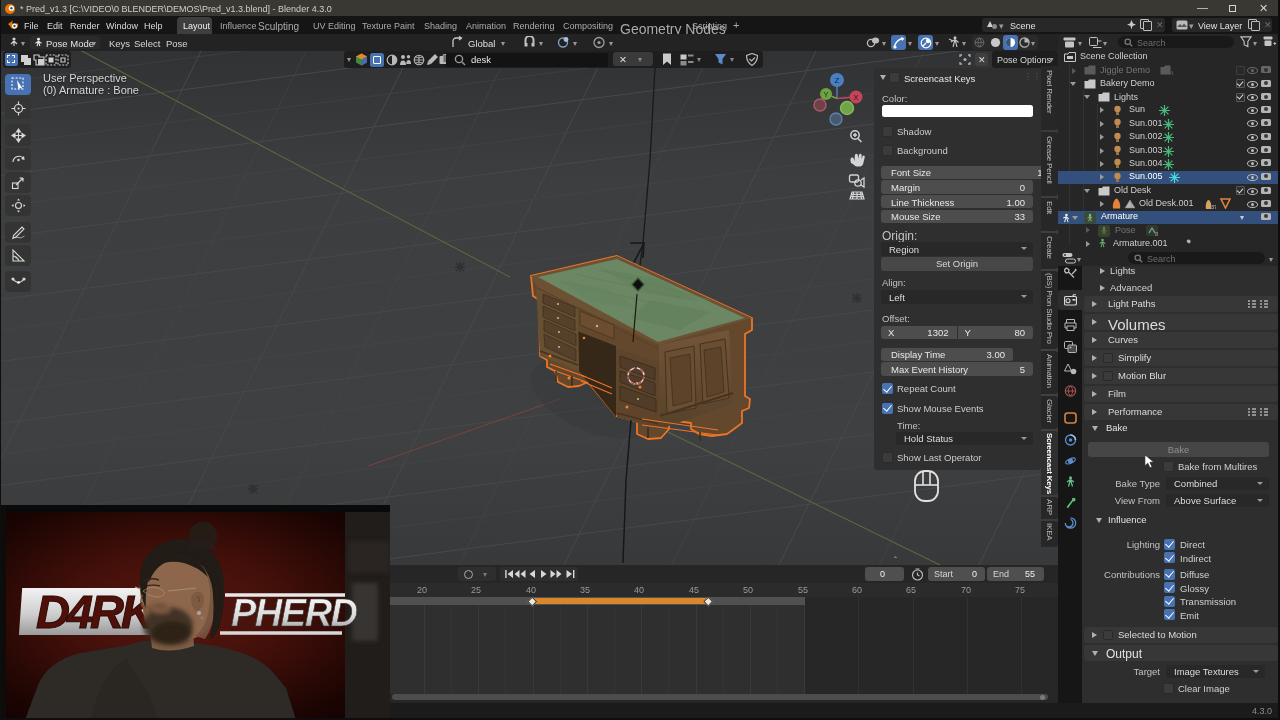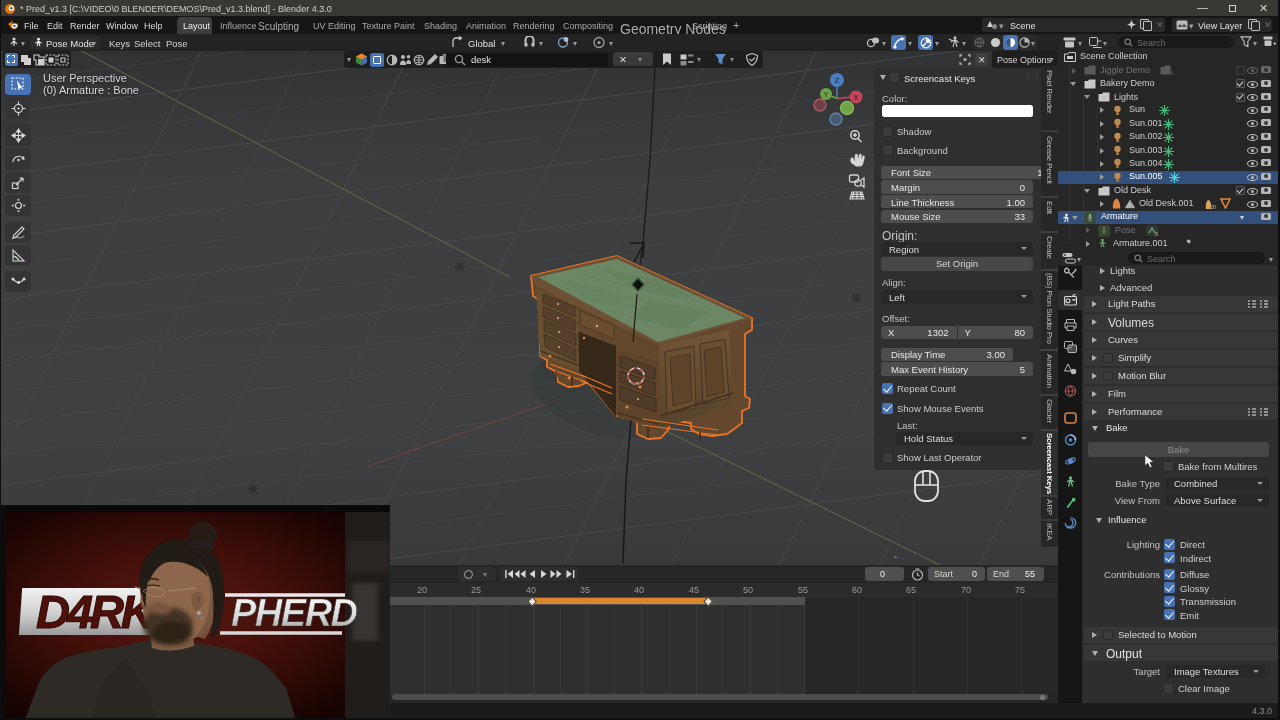--- a/index.html
+++ b/index.html
@@ -540,21 +540,21 @@
       <span class="val">3.00</span>
     </div>
 <div class="slider" style="left:881px;top:362.2px;width:152px;height:13.5px">
       <span class="lab">Max Event History</span>
       <span class="val">5</span>
     </div>
 <div class="cb on" style="left:882px;top:383px"></div>
 <div class="t" style="left:897px;top:383px;font-size:9.5px;color:#cccccc">Repeat Count</div>
 <div class="cb on" style="left:882px;top:402.5px"></div>
 <div class="t" style="left:897px;top:402.5px;font-size:9.5px;color:#cccccc">Show Mouse Events</div>
-<div class="t" style="left:897px;top:420px;font-size:9.5px;color:#c2c2c2">Last:</div>
+<div class="t" style="left:897px;top:420px;font-size:9.5px;color:#c2c2c2">Time:</div>
 <div class="drop" style="left:896px;top:431.5px;width:137px;height:13.5px">
       <span class="lab">Hold Status</span>
     </div>
 <div class="cb" style="left:882px;top:451.5px"></div>
 <div class="t" style="left:897px;top:451.5px;font-size:9.5px;color:#cccccc">Show Last Operator</div>
 
 <div id="ntabs" style="position:absolute;left:1041px;top:0"></div>
 <style>
 .vtab{position:absolute;left:1041px;width:17px;background:#272727;border-radius:0 3px 3px 0;color:#bdbdbd;font-size:8px;text-align:center;letter-spacing:-0.2px}
 .vtab span{writing-mode:vertical-rl;display:inline-block;padding-top:0px;white-space:nowrap}
@@ -857,21 +857,21 @@
 <div class="arr-r" style="left:1100px;top:284.5px"></div>
     <div class="t" style="left:1110px;top:282px;font-size:9.5px;color:#d4d4d4">Advanced</div>
 <div class="phead" style="top:296px"></div>
     <div class="arr-r" style="left:1092px;top:300.5px"></div>
     <div class="t" style="left:1108px;top:298px;font-size:9.5px;color:#dcdcdc">Light Paths</div>
 <svg class="abs" style="left:1247px;top:299px" width="22" height="10" viewBox="0 0 22 10">
       <path d="M1 2 H3 M5 2 H9 M1 5 H3 M5 5 H9 M1 8 H3 M5 8 H9 M13 2 H15 M17 2 H21 M13 5 H15 M17 5 H21 M13 8 H15 M17 8 H21" stroke="#b0b0b0" stroke-width="1.4"></path>
     </svg>
 <div class="phead" style="top:314px"></div>
     <div class="arr-r" style="left:1092px;top:318.5px"></div>
-    <div class="t" style="left:1108px;top:316px;font-size:12px;color:#dcdcdc">Volumes</div>
+    <div class="t" style="left:1108px;top:316px;font-size:15px;color:#dcdcdc">Volumes</div>
 <div class="phead" style="top:332px"></div>
     <div class="arr-r" style="left:1092px;top:336.5px"></div>
     <div class="t" style="left:1108px;top:334px;font-size:9.5px;color:#dcdcdc">Curves</div>
 <div class="phead" style="top:350px"></div>
     <div class="arr-r" style="left:1092px;top:354.5px"></div>
     <div class="cb" style="left:1103px;top:352.5px;width:10px;height:10px"></div>
     <div class="t" style="left:1118px;top:352px;font-size:9.5px;color:#dcdcdc">Simplify</div>
 <div class="phead" style="top:368px"></div>
     <div class="arr-r" style="left:1092px;top:372.5px"></div>
     <div class="cb" style="left:1103px;top:370.5px;width:10px;height:10px"></div>

